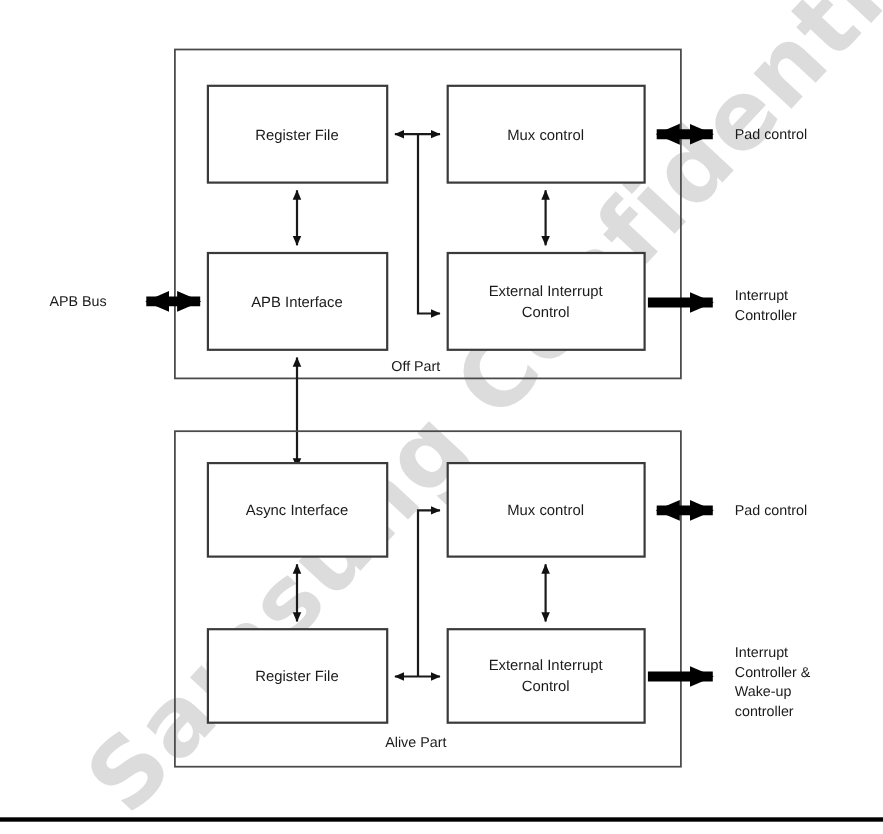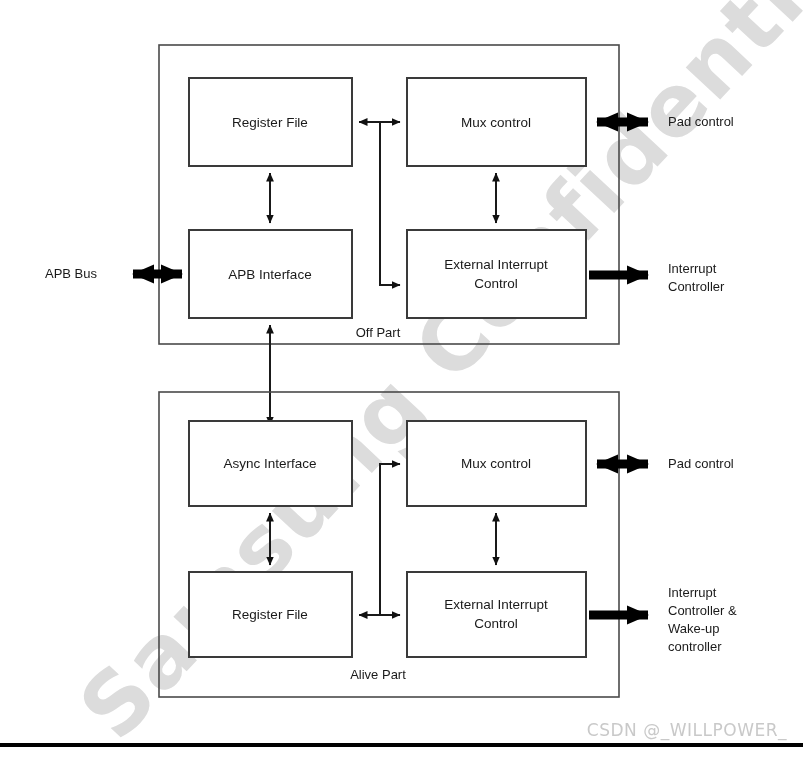--- a/index.html
+++ b/index.html
@@ -190,16 +190,15 @@
     <line class="bold-line" x1="597" y1="464" x2="648" y2="464" marker-start="url(#arw-bold-start)" marker-end="url(#arw-bold)"></line>
     <text class="side-label" x="668" y="468">Pad control</text>
 
     <line class="bold-line" x1="589" y1="615" x2="648" y2="615" marker-end="url(#arw-bold)"></line>
     <text class="side-label" x="668" y="597">Interrupt</text>
     <text class="side-label" x="668" y="615">Controller  &amp;</text>
     <text class="side-label" x="668" y="633">Wake-up</text>
     <text class="side-label" x="668" y="651">controller</text>
   </svg>
 
-  <div id="csdn-credit">CSDN @_WILLPOWER_</div>
   <div id="bottom-rule"></div>
 
 </div>
 
 </body></html>

